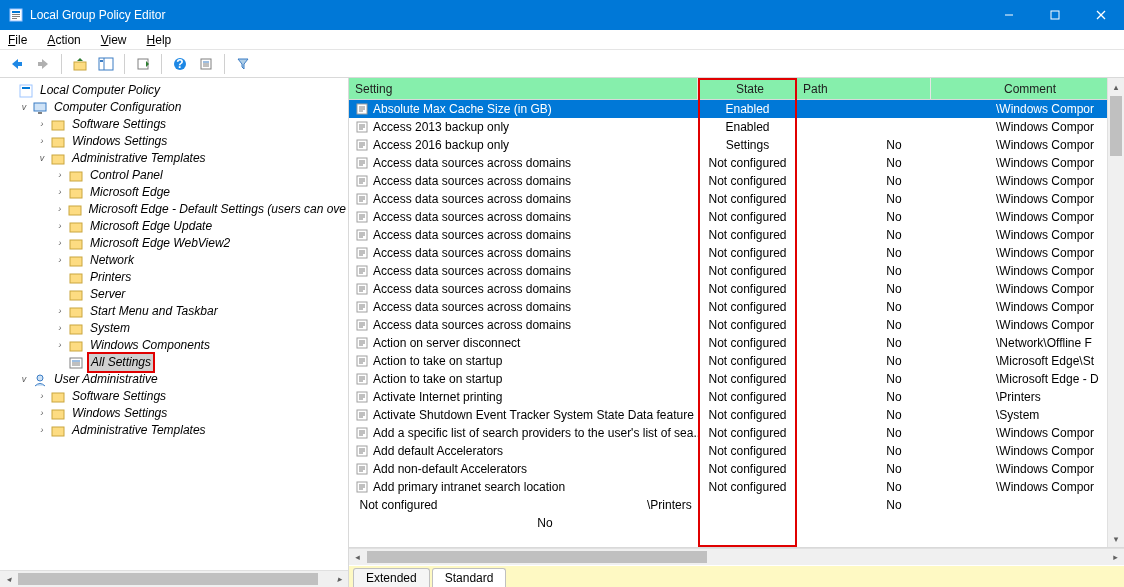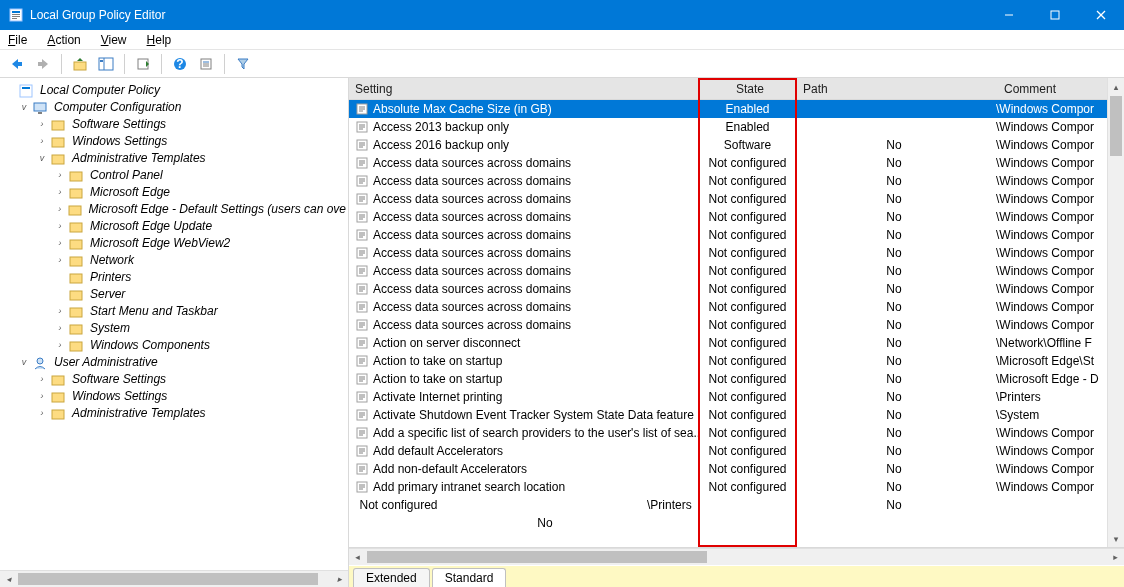--- a/index.html
+++ b/index.html
@@ -32,21 +32,21 @@
 .tree .node { display: flex; align-items: center; height: 17px; line-height: 17px; white-space: nowrap; }
 .tree .expander { width: 12px; height: 12px; display: flex; align-items: center; justify-content: center; margin-right: 2px; color: #606060; font-size: 9px; }
 .tree .node-icon { width: 16px; height: 16px; margin-right: 4px; display: flex; align-items: center; justify-content: center; }
 .tree .folder-icon svg rect { fill: #fddc82; stroke: #caa63e; }
 .tree .node.selected .label { background: #d0d0d0; border: 1px dotted #808080; padding: 0 2px; }
 .tree .label { padding: 0 2px; }
 .highlight-red { outline: 2px solid #e00000; outline-offset: -1px; }
 
 
 .listwrap { flex: 1; overflow: hidden; position: relative; border-bottom: 1px solid #d9d9d9; }
-.listhdr { display: flex; height: 22px; border-bottom: 1px solid #d9d9d9; background: #e5e5e5; }
+.listhdr { display: flex; height: 22px; border-bottom: 1px solid #d9d9d9; background: #86efac; }
 .listhdr .col { display: flex; align-items: center; padding-left: 6px; border-right: 1px solid #e5e5e5; color: #202020; }
 .col-setting { width: 349px; }
 .col-state   { width: 99px; justify-content: center; padding-left: 0; }
 .col-comment { width: 193px; justify-content: center; padding-left: 0; }
 .col-path    { flex: 1; }
 .state-highlight { position: absolute; left: 349px; top: 0; width: 99px; bottom: 0; border: 2px solid #e00000; border-left-width: 2px; border-right-width: 2px; pointer-events: none; z-index: 5; }
 
 .rows { position: absolute; top: 22px; left: 0; right: 0; bottom: 0; overflow: hidden; }
 .row { display: flex; height: 18px; align-items: center; }
 .row .cell { overflow: hidden; white-space: nowrap; text-overflow: ellipsis; padding-left: 6px; }
@@ -316,20 +316,32 @@
           </div>
           <div class="node" style="padding-left: 50px;">
             <span class="expander">›</span>
             <span class="node-icon">
               <svg width="14" height="12">
                 <rect x="1" y="2" width="12" height="9" fill="#fddc82" stroke="#caa63e"></rect>
               </svg>
             </span>
             <span class="label ">Windows Components</span>
           </div>
+          <div class="node selected" style="padding-left: 50px;">
+            <span class="expander"></span>
+            <span class="node-icon">
+              <svg width="14" height="14">
+                <rect x="1" y="2" width="12" height="10" fill="#fff" stroke="#808080"></rect>
+                <line x1="3" y1="5" x2="11" y2="5" stroke="#3b7cc4"></line>
+                <line x1="3" y1="7" x2="11" y2="7" stroke="#808080"></line>
+                <line x1="3" y1="9" x2="11" y2="9" stroke="#808080"></line>
+              </svg>
+            </span>
+            <span class="label highlight-red">All Settings</span>
+          </div>
         </div>
 
       <div class="node" style="padding-left:14px">
         <span class="expander">v</span>
         <span class="node-icon">
             <svg width="14" height="14">
               <circle cx="7" cy="5" r="3" fill="#cfe3f7" stroke="#3b7cc4"></circle>
               <path d="M2 13 Q7 8 12 13" fill="#cfe3f7" stroke="#3b7cc4"></path>
             </svg>
           </span>
@@ -426,21 +438,21 @@
               <span class="itm-icon">
                 <svg width="12" height="12">
                   <rect x="1" y="1" width="10" height="10" fill="#fff" stroke="#a0a0a0"></rect>
                   <line x1="3" y1="4" x2="9" y2="4" stroke="#808080"></line>
                   <line x1="3" y1="6" x2="9" y2="6" stroke="#808080"></line>
                   <line x1="3" y1="8" x2="7" y2="8" stroke="#808080"></line>
                 </svg>
               </span>
               <span>Access 2016 backup only</span>
             </div>
-            <div class="cell c-state">Software</div>
+            <div class="cell c-state">Settings</div>
             <div class="cell c-comment">No</div>
             <div class="cell c-path">\Windows Compor</div>
           </div>
           <div class="row">
             <div class="cell c-setting">
               <span class="itm-icon">
                 <svg width="12" height="12">
                   <rect x="1" y="1" width="10" height="10" fill="#fff" stroke="#a0a0a0"></rect>
                   <line x1="3" y1="4" x2="9" y2="4" stroke="#808080"></line>
                   <line x1="3" y1="6" x2="9" y2="6" stroke="#808080"></line>

